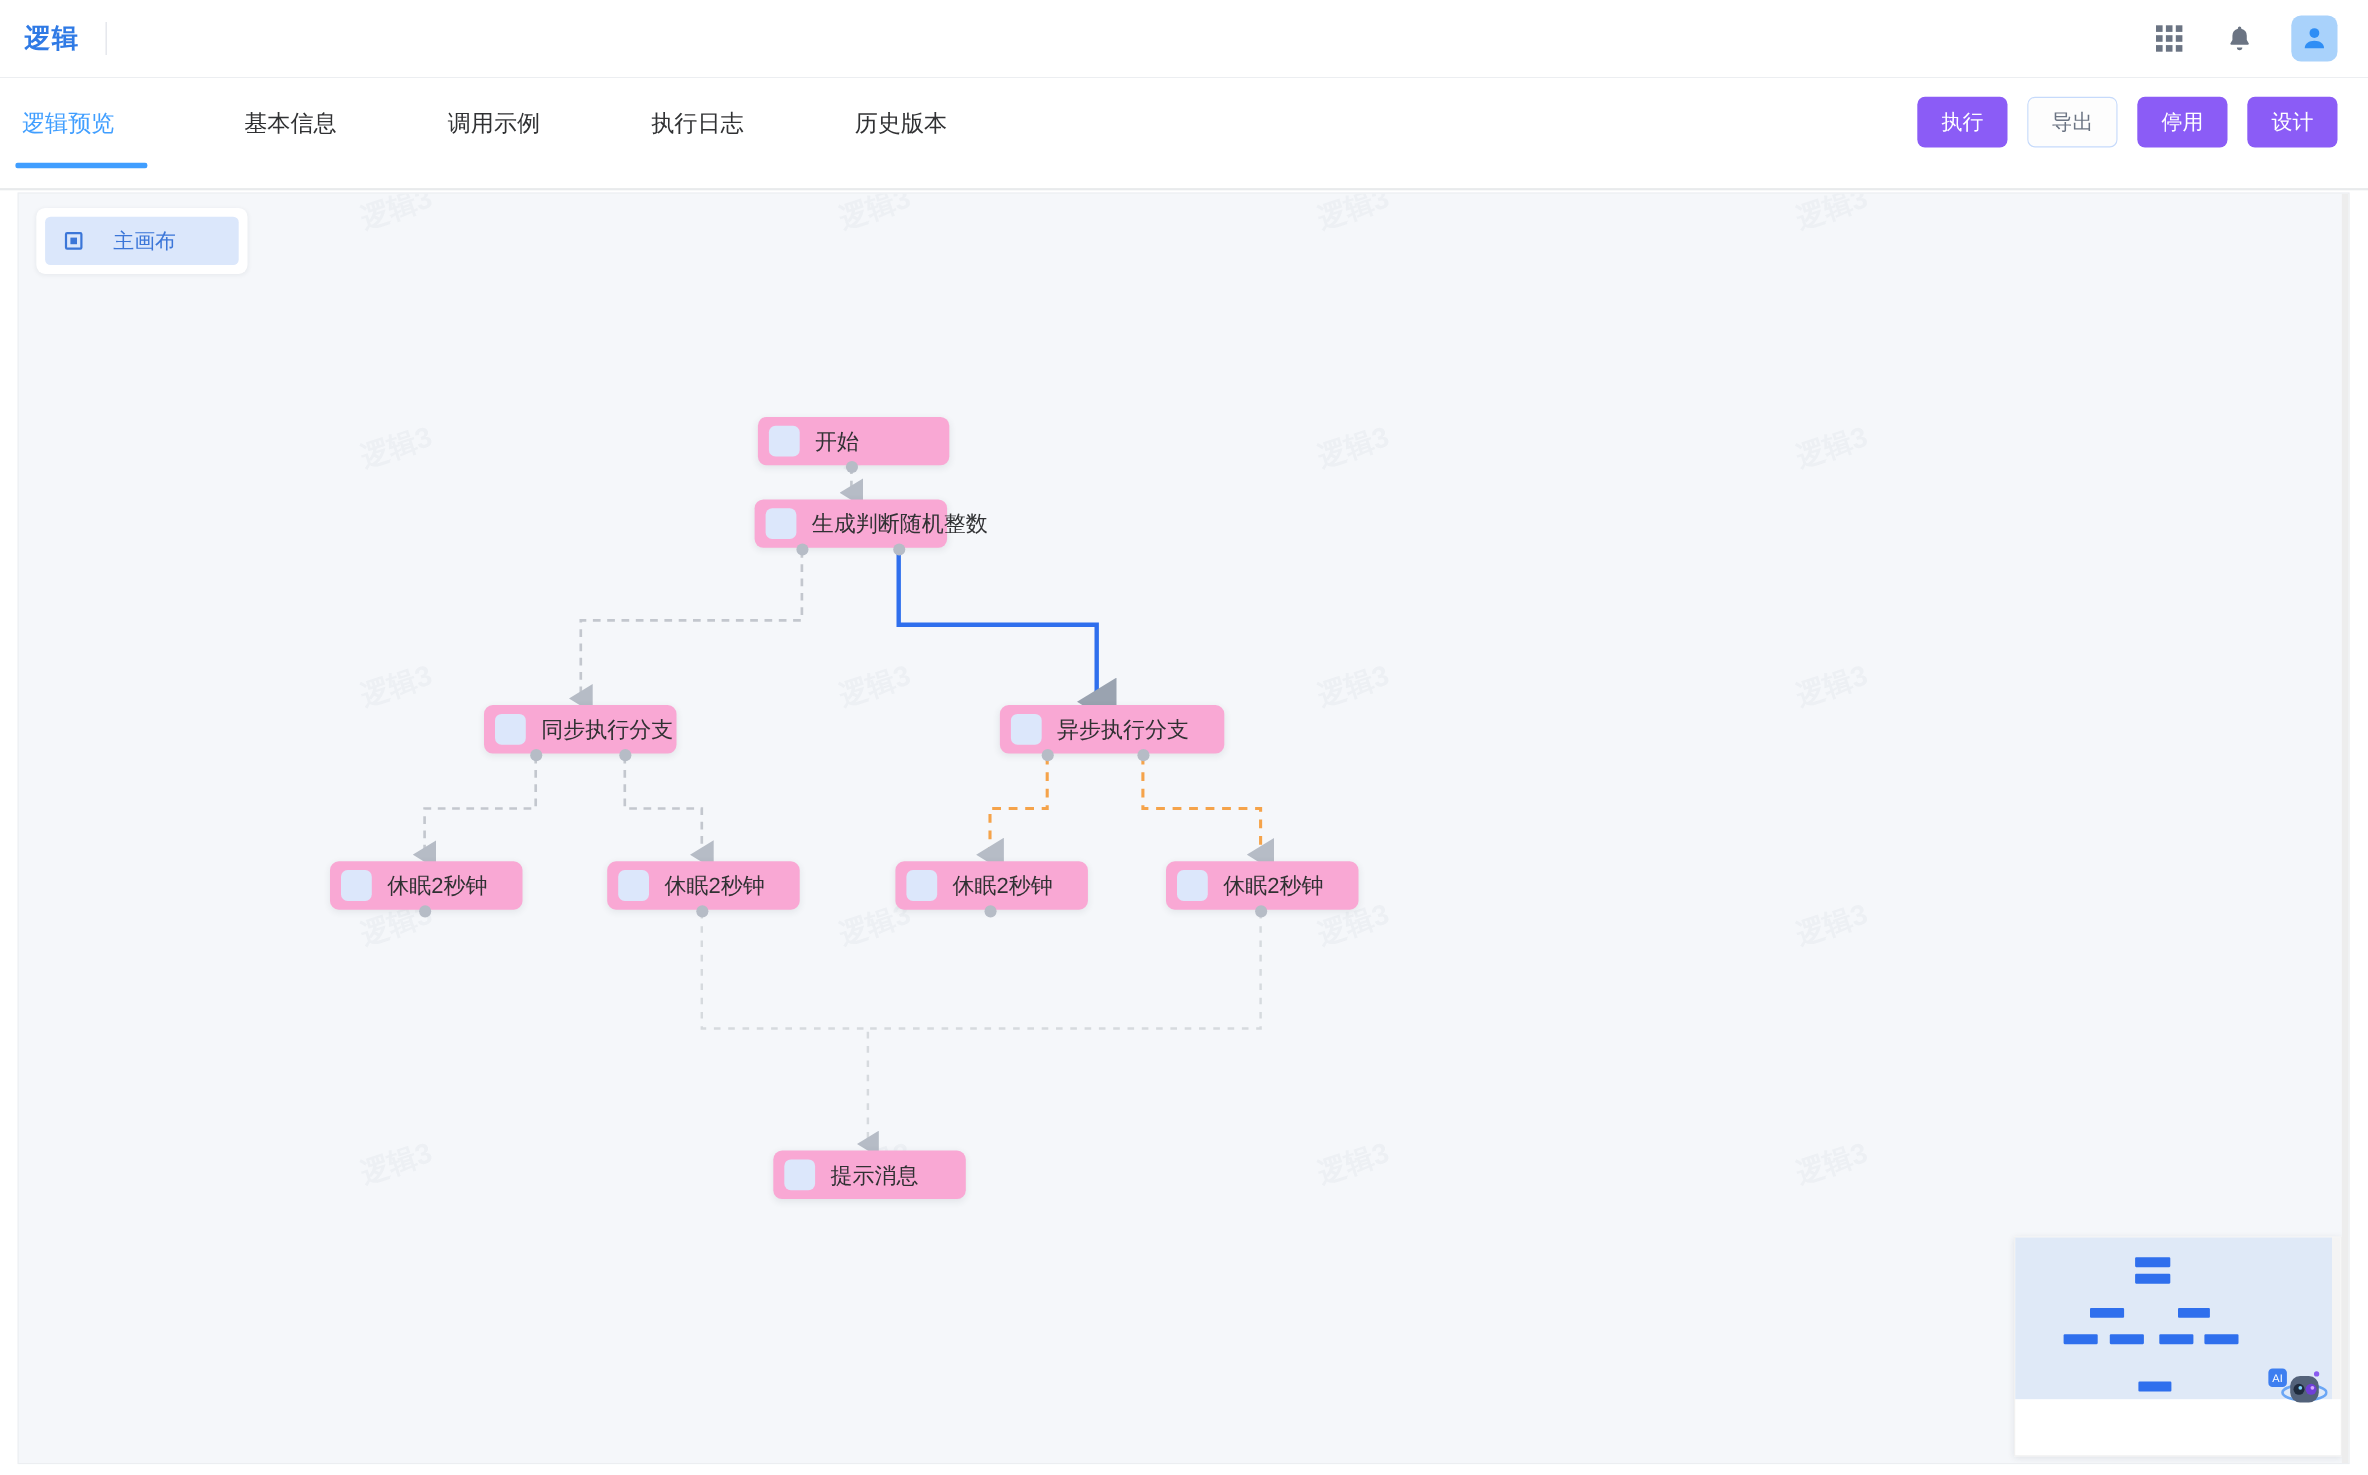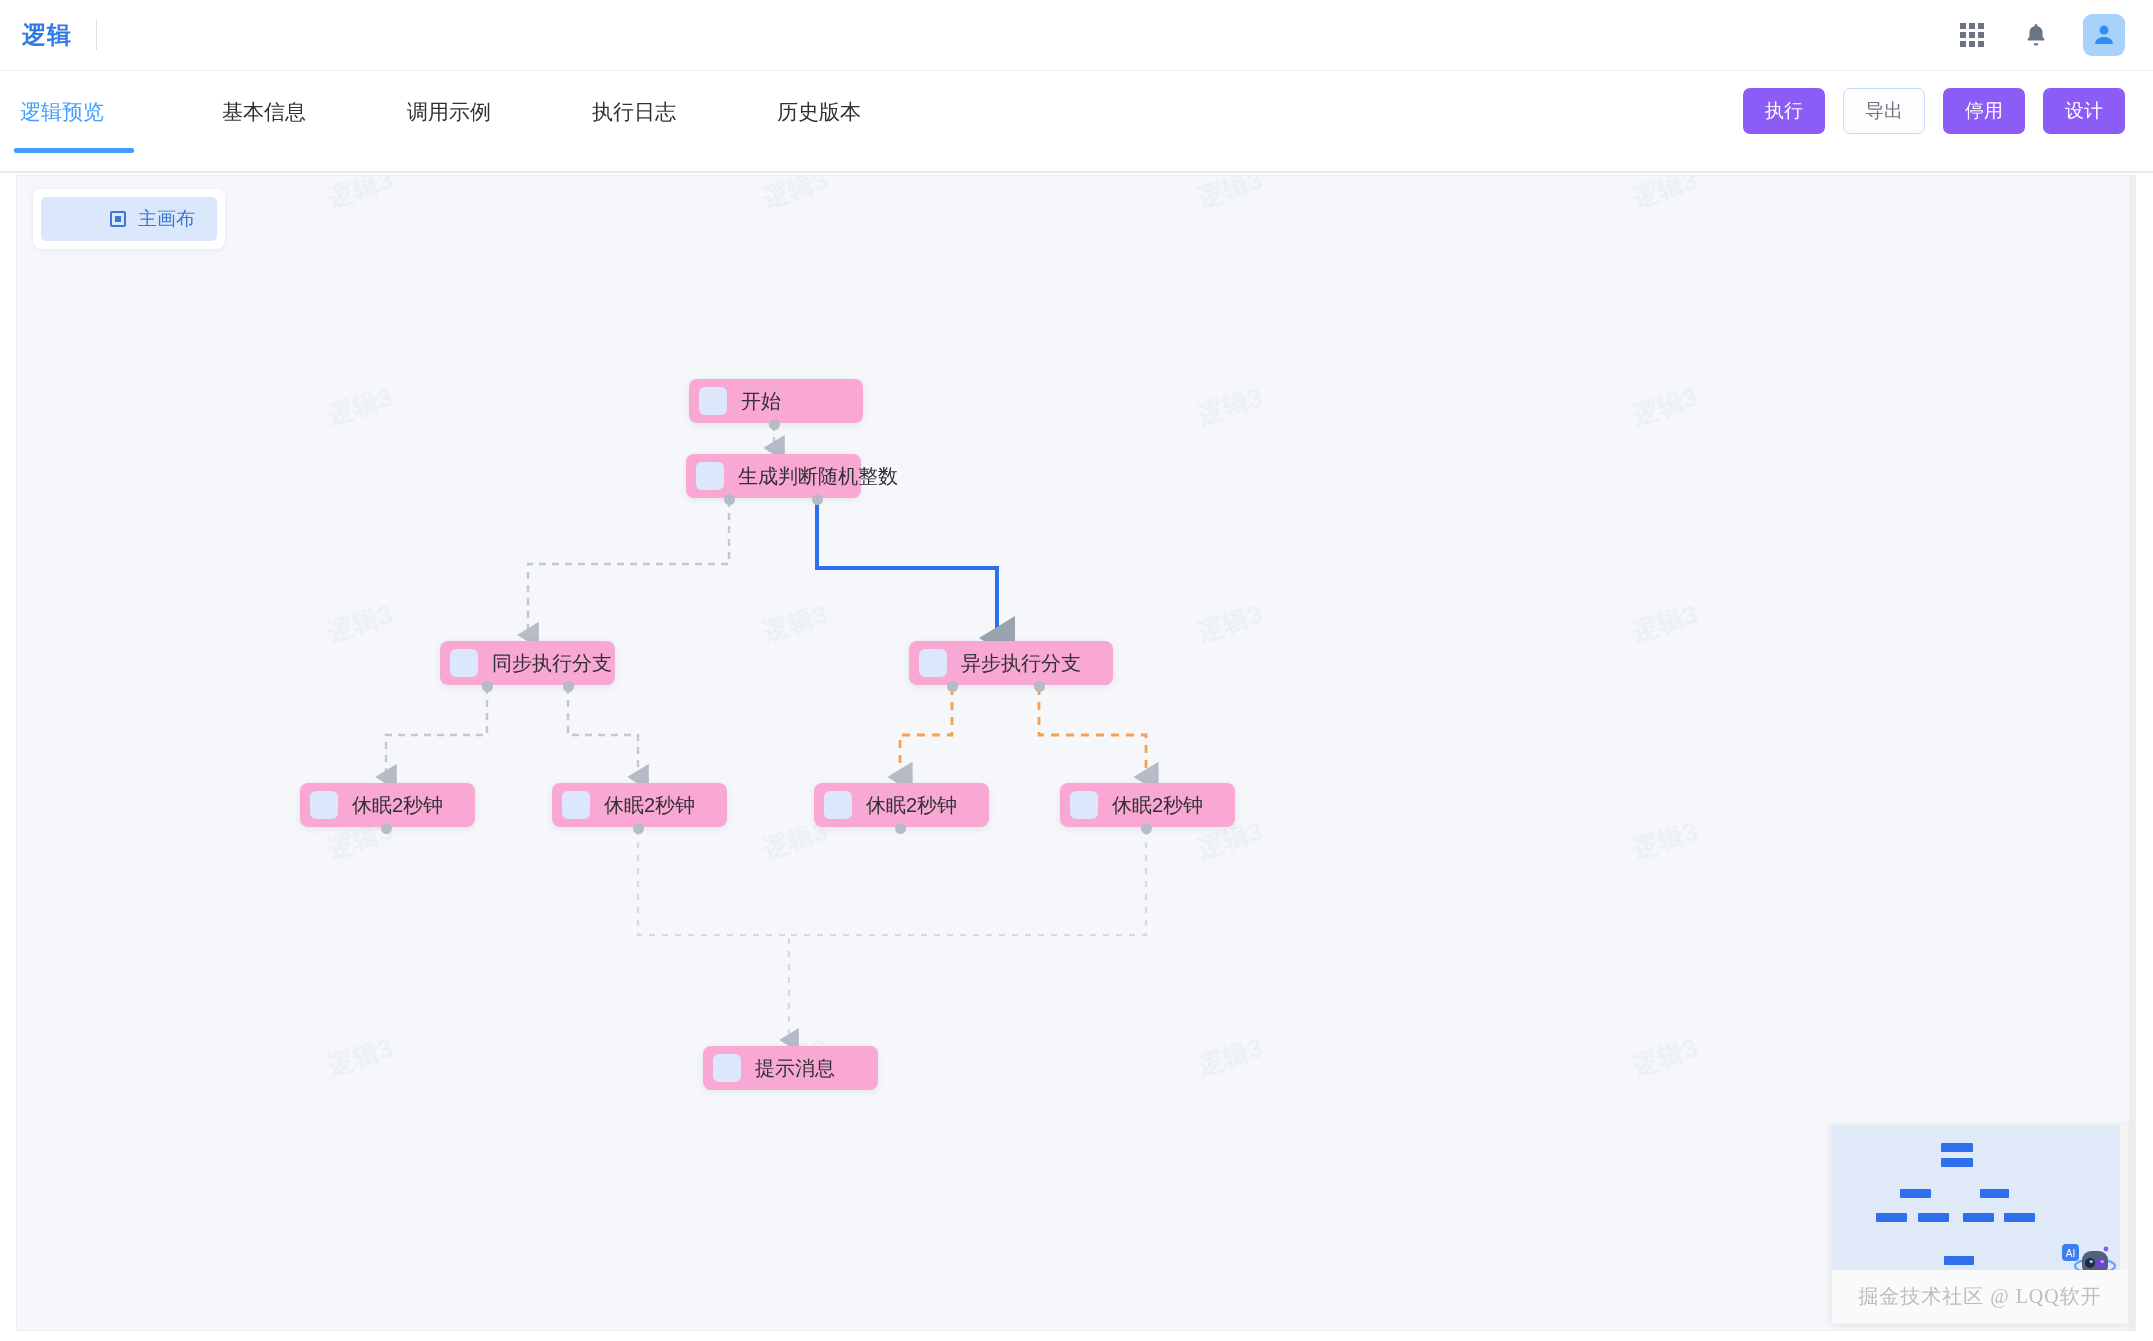--- a/index.html
+++ b/index.html
@@ -100,23 +100,23 @@
   }
 
   
   .canvas-tabcard {
     position: absolute; left: 16px; top: 13px;
     background: #ffffff; border-radius: 8px; padding: 8px;
     box-shadow: 0 1px 5px rgba(30,40,60,.07);
   }
   .canvas-tab {
     background: #dbe7fb; border-radius: 5px; height: 44px;
-    display: flex; align-items: center; gap: 12px;
+    display: flex; align-items: center; gap: 28px;
     padding: 0 22px 0 18px; color: #3b76d8; font-size: 19px;
-    cursor: pointer; min-width: 176px; justify-content: flex-end;
+    cursor: pointer; min-width: 176px;
   }
   .sq-icon {
     width: 16px; height: 16px; border: 2px solid #3b76d8;
     border-radius: 2px; display: flex; align-items: center;
     justify-content: center;
   }
   .sq-icon::after {
     content: ""; width: 6px; height: 6px; background: #3b76d8;
   }
 
@@ -381,20 +381,17 @@
         <rect x="0" y="3" width="17" height="17" rx="4" fill="#3d7ef0"></rect>
         <text x="8.5" y="15.5" font-size="10" fill="#ffffff" text-anchor="middle" font-family="Liberation Sans, sans-serif">AI</text>
         <ellipse cx="33" cy="25" rx="20" ry="7" fill="none" stroke="#6aa6f5" stroke-width="2.4"></ellipse>
         <rect x="20" y="10" width="26" height="24" rx="9" fill="#53627a"></rect>
         <circle cx="28" cy="22" r="5" fill="#1f2b3d"></circle>
         <circle cx="39" cy="22" r="5" fill="#6f3fd8"></circle>
         <circle cx="29.2" cy="20.6" r="1.7" fill="#7fd4ff"></circle>
         <circle cx="40.2" cy="20.6" r="1.7" fill="#d2a8ff"></circle>
         <circle cx="44" cy="8" r="2.4" fill="#8a5cf0"></circle>
       </svg>
-      <div class="minimap-foot">
-        <span class="mm-wm">掘金技术社区 @ LQQ软开</span>
-      </div>
     </div>
 
     <div class="v-scroll"></div>
   </div>
 </div>
 
 </body></html>

